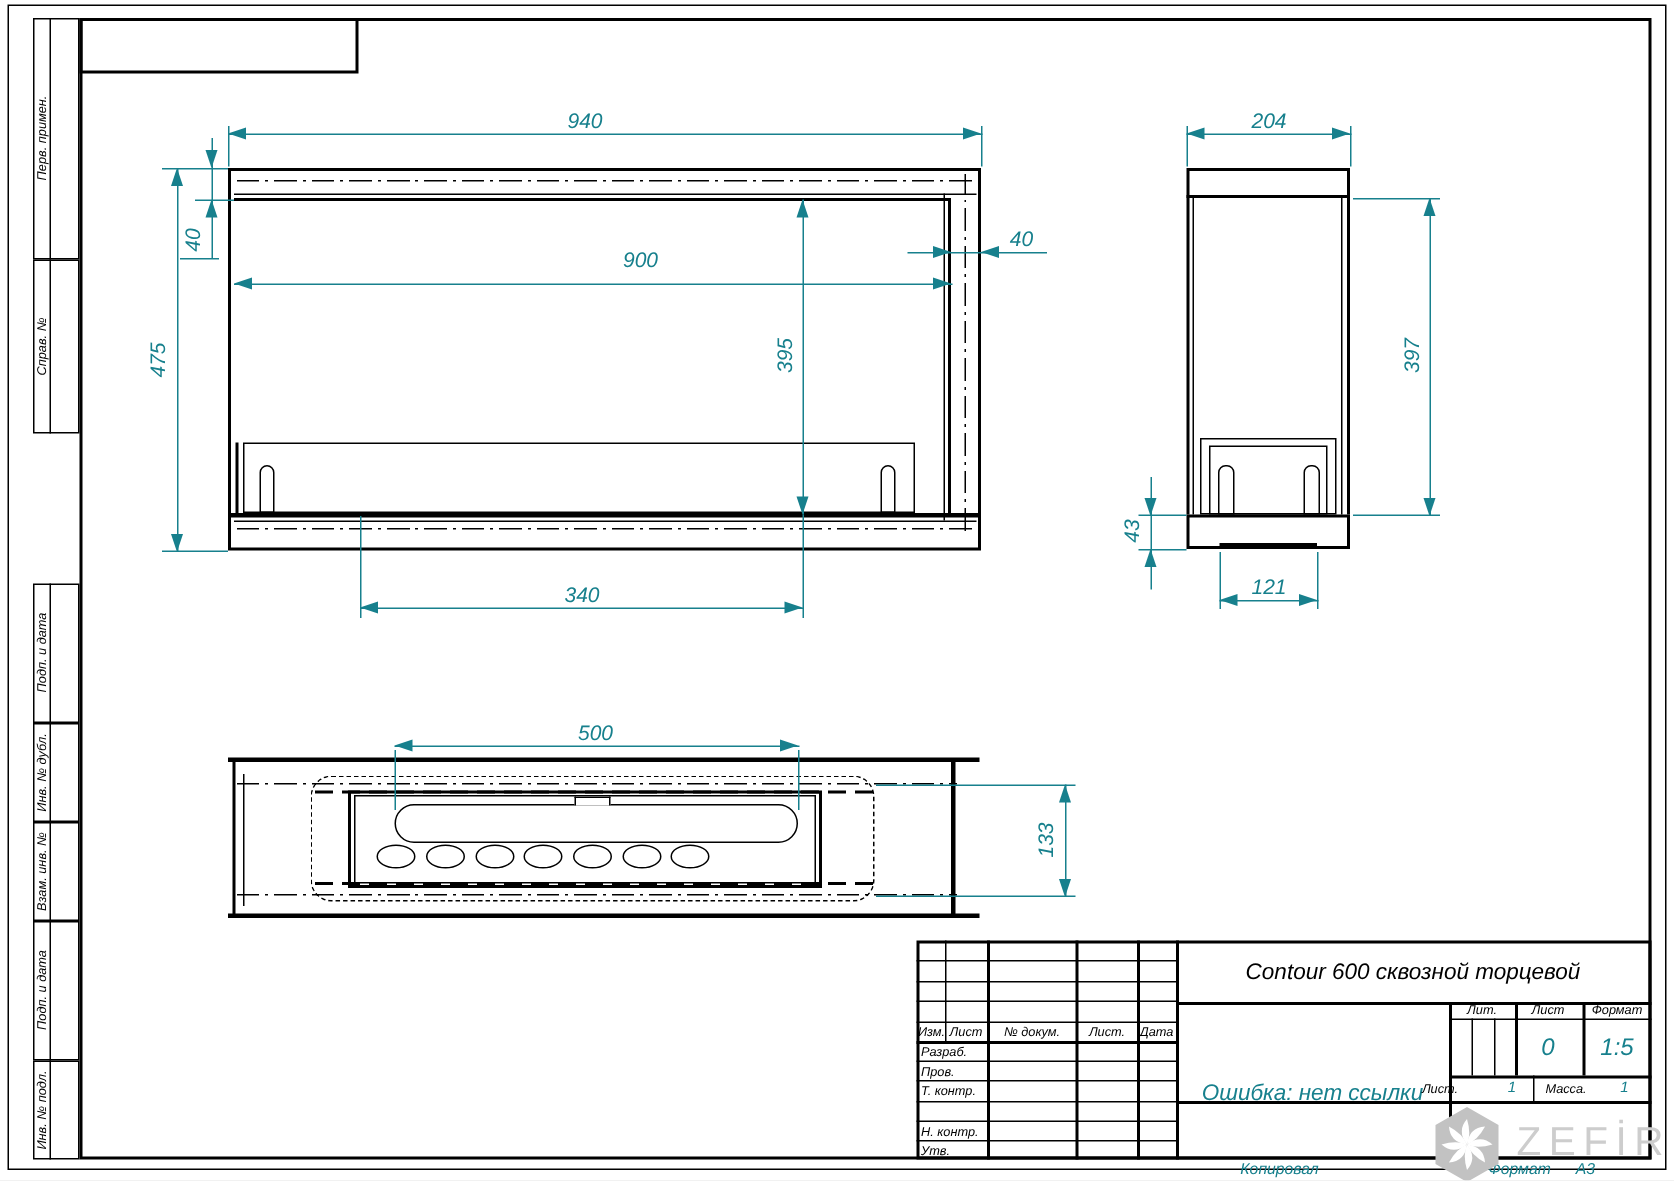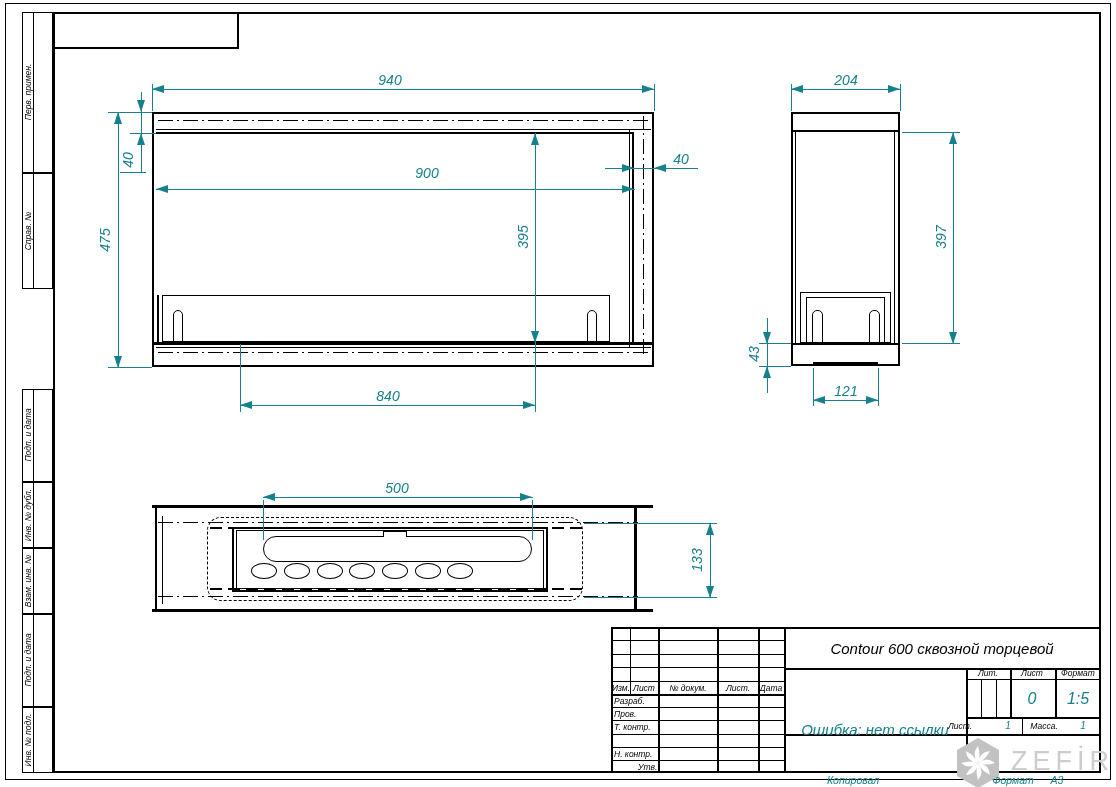--- a/index.html
+++ b/index.html
@@ -124,21 +124,21 @@
     <div class="aR" style="left:622px;top:164px;"></div>
       <div class="aL" style="left:654px;top:164px;"></div>
     <div class="dt" style="left:681px;top:166px;">40</div>
   </div>
   <div class="grp">
     <div class="t" style="left:240px;top:344px;width:1px;height:68px;"></div>
     <div class="t" style="left:535px;top:343px;width:1px;height:69px;"></div>
     <div class="t" style="left:240px;top:405px;width:296px;height:1px;"></div>
     <div class="aL" style="left:240px;top:401px;"></div>
       <div class="aR" style="left:523px;top:401px;"></div>
-    <div class="dt" style="left:388px;top:403px;">840</div>
+    <div class="dt" style="left:388px;top:403px;">340</div>
   </div>
 
   <div class="grp">
     <div class="bx2" style="left:791px;top:112px;width:109px;height:20px;"></div>
     <div class="k" style="left:791px;top:130px;width:2px;height:213px;"></div>
     <div class="k" style="left:898px;top:130px;width:2px;height:213px;"></div>
     <div class="k" style="left:795px;top:132px;width:1px;height:211px;"></div>
     <div class="k" style="left:894px;top:132px;width:1px;height:211px;"></div>
     <div class="bx" style="left:800px;top:292px;width:91px;height:51px;"></div>
     <div class="bx1" style="left:806px;top:297px;width:79px;height:46px;"></div>
@@ -252,21 +252,21 @@
 
     <div class="smc" style="left:621px;top:688px;">Изм.</div>
     <div class="smc" style="left:644px;top:688px;">Лист</div>
     <div class="smc" style="left:688px;top:688px;">№ докум.</div>
     <div class="smc" style="left:738px;top:688px;">Лист.</div>
     <div class="smc" style="left:771px;top:688px;">Дата</div>
     <div class="sm" style="left:614px;top:697px;">Разраб.</div>
     <div class="sm" style="left:614px;top:710px;">Пров.</div>
     <div class="sm" style="left:614px;top:723px;">Т. контр.</div>
     <div class="sm" style="left:614px;top:750px;">Н. контр.</div>
-    <div class="sm" style="left:638px;top:763px;">Утв.</div>
+    <div class="sm" style="left:614px;top:763px;">Утв.</div>
 
     <div class="ttl" style="left:942px;top:648px;">Contour 600 сквозной торцевой</div>
     <div class="err" style="left:875px;top:712px;margin-top:17px;">Ошибка: нет ссылки</div>
 
     <div class="smc" style="left:988px;top:673px;">Лит.</div>
     <div class="smc" style="left:1032px;top:673px;">Лист</div>
     <div class="smc" style="left:1078px;top:673px;">Формат</div>
     <div class="tv" style="left:1032px;top:699px;font-size:16px;">0</div>
     <div class="tv" style="left:1078px;top:699px;font-size:16px;">1:5</div>
     <div class="smc" style="left:960px;top:726px;">Лист.</div>

